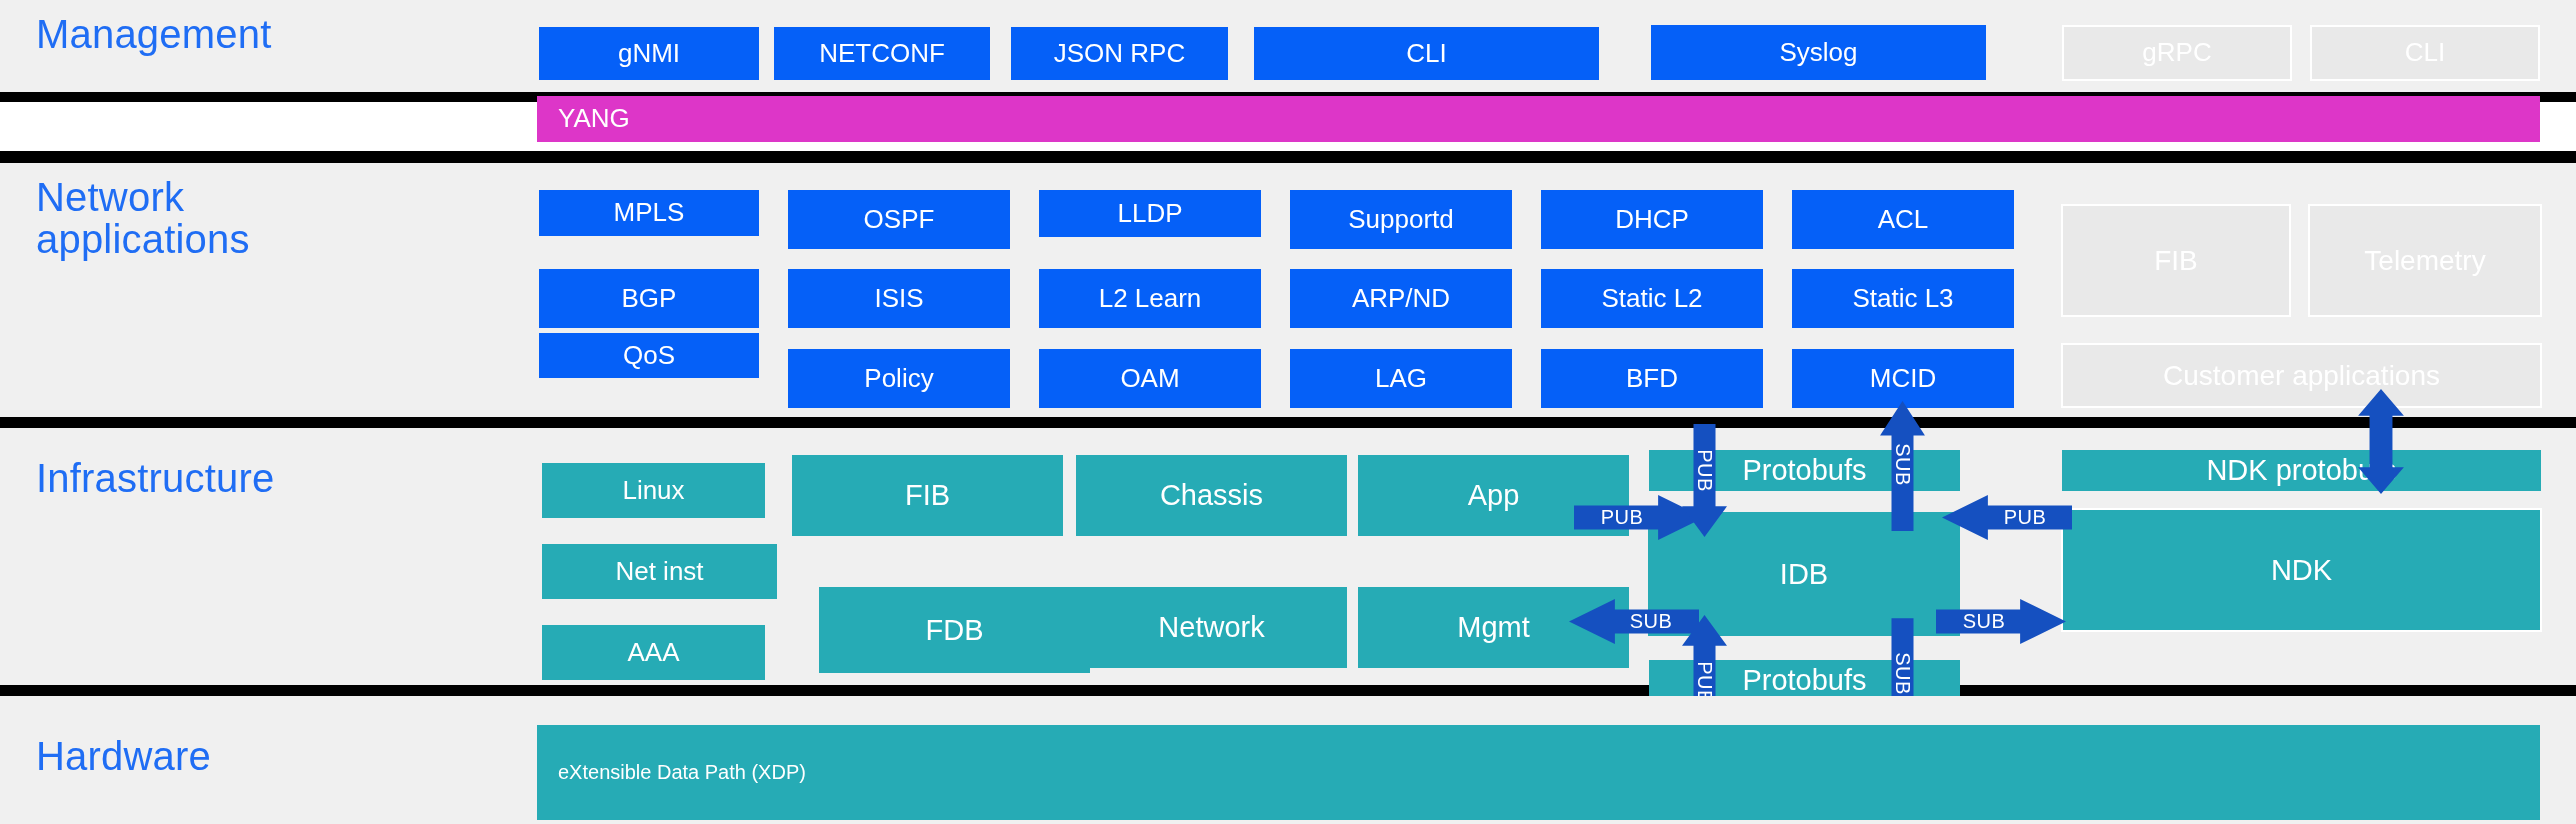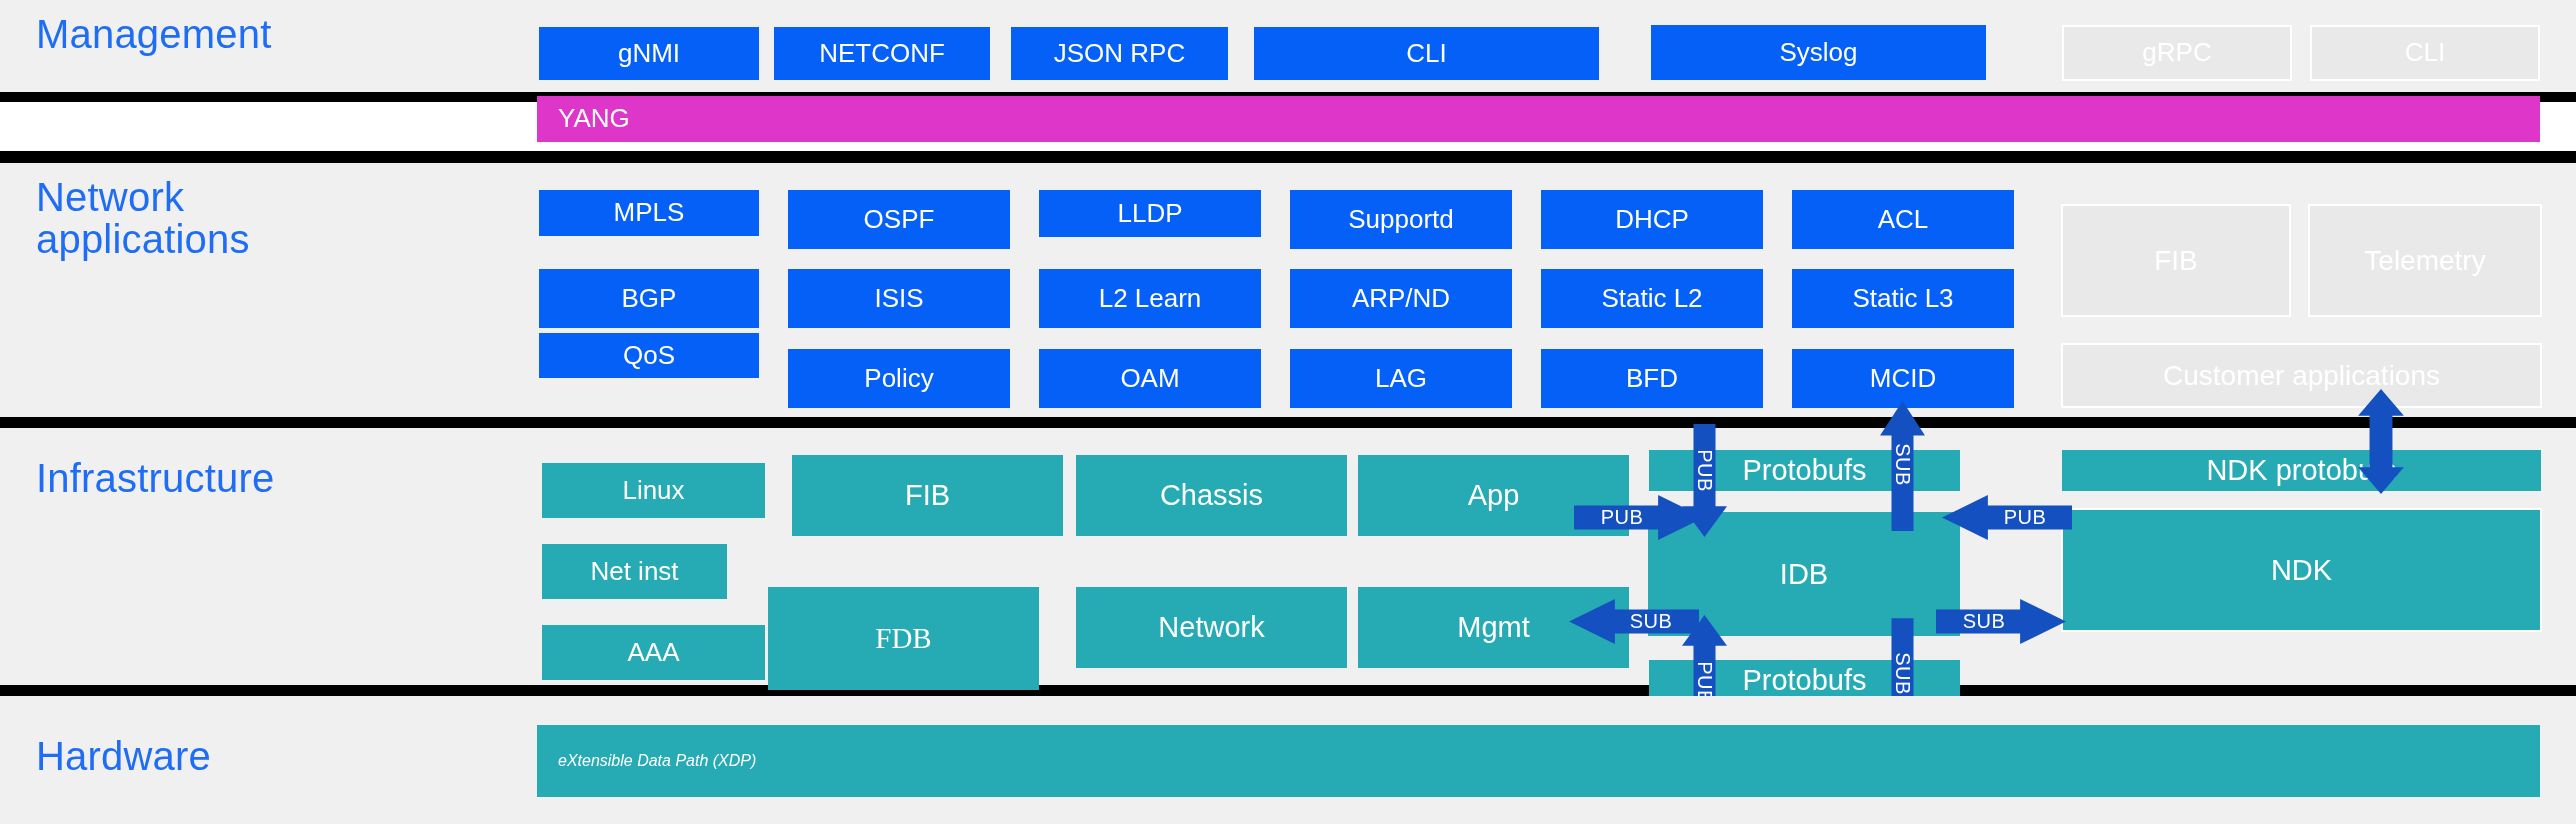--- a/index.html
+++ b/index.html
@@ -94,25 +94,25 @@
   <div class="box ghost" style="left:2061px;top:204px;width:230px;height:113px;font-size:28px;">FIB</div>
   <div class="box ghost" style="left:2308px;top:204px;width:234px;height:113px;font-size:28px;">Telemetry</div>
   <div class="box ghost" style="left:2061px;top:343px;width:481px;height:65px;font-size:28px;">Customer applications</div>
 
   <div class="band" style="left:0;top:428px;width:2576px;height:257px;"></div>
   <div class="band-rule" style="left:0;top:685px;width:2576px;height:11.5px;"></div>
 
   <div class="layer-label" style="left:36px;top:457px;font-size:40px;">Infrastructure</div>
 
   <div class="box teal" style="left:542px;top:463px;width:223px;height:55px;font-size:26px;">Linux</div>
-  <div class="box teal" style="left:542px;top:544px;width:185px;height:55px;font-size:26px;">Net inst</div>
+  <div class="box teal" style="left:542px;top:544px;width:235px;height:55px;font-size:26px;">Net inst</div>
   <div class="box teal" style="left:542px;top:625px;width:223px;height:55px;font-size:26px;">AAA</div>
 
   <div class="box teal" style="left:792px;top:455px;width:271px;height:81px;font-size:29px;">FIB</div>
-  <div class="box teal" style="left:768px;top:587px;width:271px;height:103px;font-size:29px;font-family:Liberation Serif, serif;">FDB</div>
+  <div class="box teal" style="left:819px;top:587px;width:271px;height:86px;font-size:29px;">FDB</div>
 
   <div class="box teal" style="left:1076px;top:455px;width:271px;height:81px;font-size:29px;">Chassis</div>
   <div class="box teal" style="left:1076px;top:587px;width:271px;height:81px;font-size:29px;">Network</div>
 
   <div class="box teal" style="left:1358px;top:455px;width:271px;height:81px;font-size:29px;">App</div>
   <div class="box teal" style="left:1358px;top:587px;width:271px;height:81px;font-size:29px;">Mgmt</div>
 
   <div class="box teal" style="left:1649px;top:450px;width:311px;height:41px;font-size:29px;">Protobufs</div>
   <div class="box teal" style="left:1648px;top:512px;width:312px;height:124px;font-size:29px;">IDB</div>
   <div class="box teal" style="left:1649px;top:660px;width:311px;height:41px;font-size:29px;">Protobufs</div>
@@ -179,16 +179,16 @@
   <div class="arrow" style="left:2358px;top:389px;width:46px;height:105px;">
     <svg width="46" height="105" viewBox="0 0 48 110">
       <polygon points="24,0 48,28 36,28 36,82 48,82 24,110 0,82 12,82 12,28 0,28" fill="#1550c0"></polygon>
     </svg>
   </div>
 
   <div class="band" style="left:0;top:696px;width:2576px;height:128px;"></div>
 
   <div class="layer-label" style="left:36px;top:735px;font-size:40px;">Hardware</div>
 
-  <div class="box teal left-align" style="left:537px;top:725px;width:2003px;height:72px;font-size:16px;font-style:italic;">eXtensible Data Path (XDP)</div>
+  <div class="box teal left-align" style="left:537px;top:725px;width:2003px;height:95px;font-size:20px;">eXtensible Data Path (XDP)</div>
 
 </div>
 
 
 </body></html>

